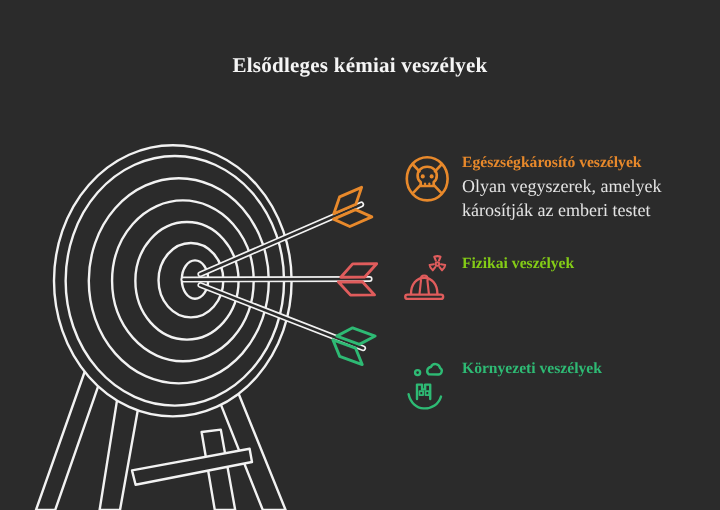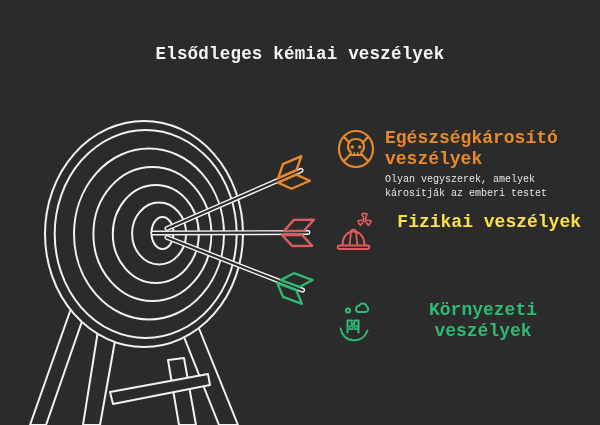--- a/index.html
+++ b/index.html
@@ -1,34 +1,34 @@
 <!DOCTYPE html>
 <html><head>
 <meta charset="utf-8">
 <style>
   html,body{margin:0;padding:0;background:#1f1f1f;}
   .canvas{
     position:relative;width:600px;height:425px;overflow:hidden;
     background:#2b2b2b;
-    font-family:Liberation Mono, monospace;
+    font-family:Liberation Serif, serif;
   }
   .title{
     position:absolute;top:44px;left:0;right:0;text-align:center;
     color:#f5f5f5;font-size:17.5px;font-weight:bold;letter-spacing:.2px;
   }
   .illustration{position:absolute;left:0;top:0;}
   .items{position:absolute;left:336px;top:0;width:256px;}
   .item{position:absolute;display:flex;align-items:flex-start;}
   .item.i1{top:127px;}
   .item.i2{top:211px;}
   .item.i3{top:299px;}
   .item .icon{flex:0 0 40px;width:40px;height:44px;}
   .item .txt{margin-left:9px;width:196px;}
-  .item h3{margin:1px 0 4px 0;font-size:18px;font-weight:bold;line-height:1.15;}
-  .item p{margin:0;font-size:10px;line-height:1.32;color:#e4e4e4;}
+  .item h3{margin:1px 0 4px 0;font-size:13px;font-weight:bold;line-height:1.15;}
+  .item p{margin:0;font-size:15px;line-height:1.32;color:#e4e4e4;}
 </style>
 </head>
 <body>
 
 <div class="canvas">
 
   <div class="title">Elsődleges kémiai veszélyek</div>
 
   <svg class="illustration" width="600" height="425" viewBox="0 0 600 425" fill="none">
 
@@ -109,32 +109,32 @@
           </g>
         </g>
 
         <path d="M6.5,34 c0,-8.5 5,-13.5 11,-13.5 c6,0 11,5 11,13.5"></path>
         <path d="M3.5,34.5 h28 a1.8,1.8 0 0 1 0,3.6 h-28 a1.8,1.8 0 0 1 0,-3.6 z"></path>
         <path d="M14.5,22.2 q0,-3.6 3,-3.6 q3,0 3,3.6" stroke-width="1.8"></path>
         <path d="M14.8,22.8 l-1.2,11" stroke-width="1.8"></path>
         <path d="M20.2,22.8 l1.2,11" stroke-width="1.8"></path>
       </svg>
       <div class="txt">
-        <h3 style="color: #fde047; text-align: right;">Fizikai veszélyek</h3>
+        <h3 style="color: #84cc16;">Fizikai veszélyek</h3>
       </div>
     </div>
 
     <div class="item i3">
       <svg class="icon" viewBox="0 0 40 44" fill="none" stroke="#2eba74" stroke-width="2" stroke-linecap="round" stroke-linejoin="round">
         <circle cx="12" cy="11.5" r="2.1"></circle>
         <path d="M21.5,13 a3.4,3.4 0 0 1 1.6,-6.2 a4,4 0 0 1 7.6,0.9 a2.9,2.9 0 0 1 -1.6,5.4 z"></path>
         <path d="M11.5,33.5 V21.5 h4.2 v4 h2.6 v-4 h4.2 V33.5"></path>
         <rect x="13.6" y="27" width="3" height="3.2" stroke-width="1.5"></rect>
         <rect x="18.6" y="27" width="3" height="3.2" stroke-width="1.5"></rect>
         <path d="M4.5,29.5 c1.5,7 6.5,11.5 12.5,11.8 c7,0.4 12.5,-3.5 14.5,-9.8"></path>
       </svg>
       <div class="txt">
-        <h3 style="color: rgb(46, 186, 116); text-align: center;">Környezeti veszélyek</h3>
+        <h3 style="color: rgb(46, 186, 116);">Környezeti veszélyek</h3>
       </div>
     </div>
 
   </div>
 </div>
 
 </body></html>

